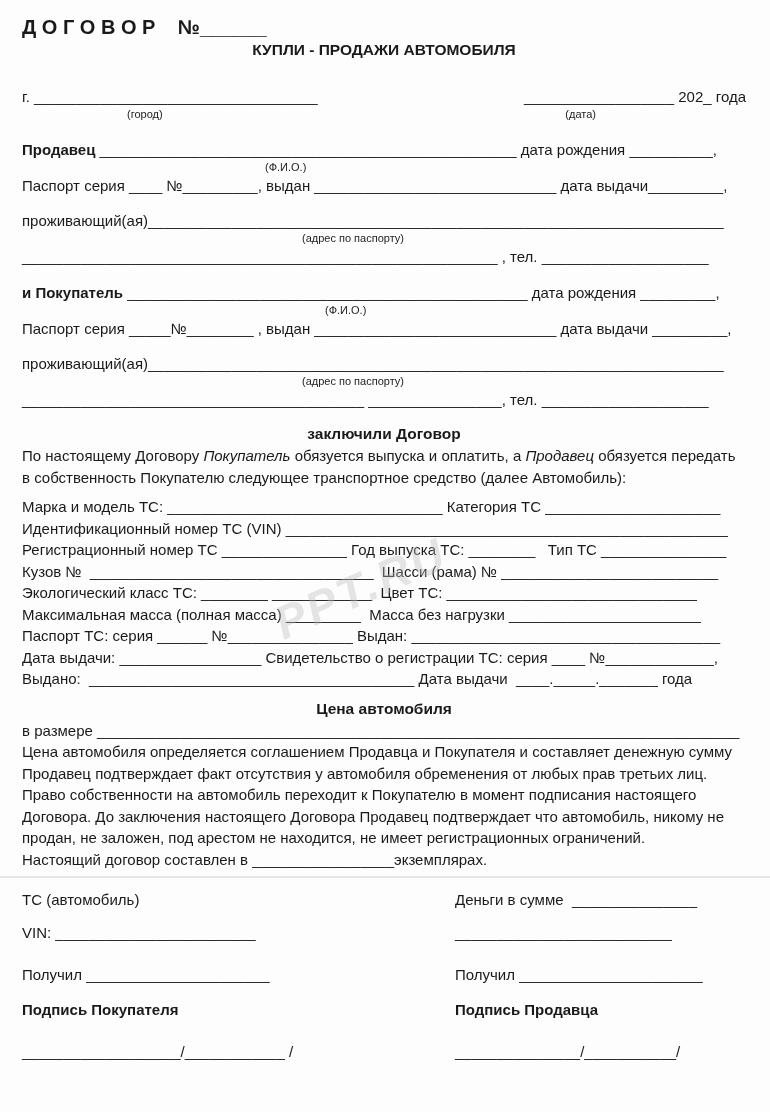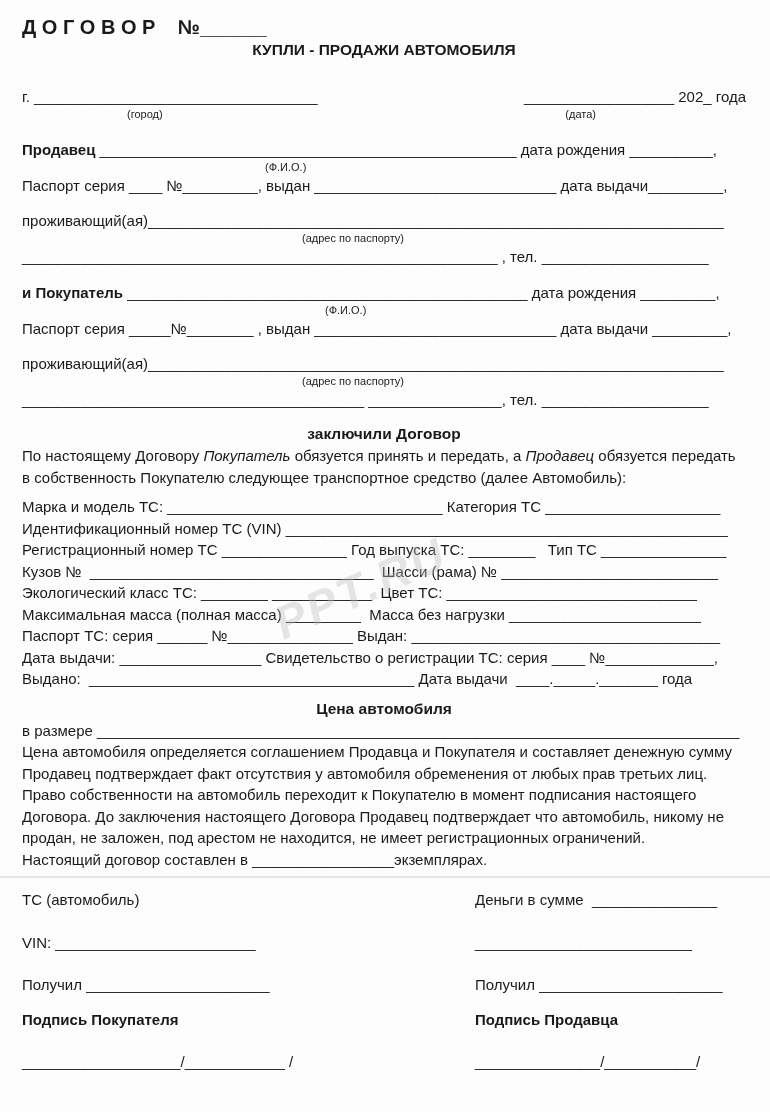--- a/index.html
+++ b/index.html
@@ -43,25 +43,25 @@
     font-weight:bold; font-size:15.5px; line-height:22px;
   }
   .para { line-height:21.5px; white-space:pre; }
   .vblock { margin-top:8px; }
   .vline { line-height:21.5px; white-space:pre; }
   .price-h2 { margin-top:8px; }
   .divider {
     margin:6px -24px 0 -22px; height:0;
     border-top:2px solid #e6e6e6;
   }
-  .cols { display:flex; margin-top:11px;gap:20px; }
+  .cols { display:flex; margin-top:11px; }
   .col-l { width:433px; }
   .col-r { flex:1; }
   .hrow  { line-height:22px; white-space:pre; }
-  .g21 { margin-top:21px; }
+  .g21 { margin-top:11px; }
   .g20 { margin-top:20px; }
   .g13 { margin-top:13px; }
   .signlab { font-weight:bold; }
   .wm {
     position:absolute; left:288px; top:596px;
     transform:rotate(-24deg); transform-origin:left bottom;
     font-size:46px; font-weight:bold; font-style:italic;
     letter-spacing:3px; color:#bdbdbd; opacity:0.38;
     pointer-events:none; white-space:pre;
   }
@@ -105,21 +105,21 @@
       </div>
     <div class="line mt1">Паспорт серия _____№________ , выдан _____________________________ дата выдачи _________,</div>
     <div class="line mt13">проживающий(ая)_____________________________________________________________________</div>
     <div class="caprow">
         <span style="margin-left:280px">(адрес по паспорту)</span>
       </div>
     <div class="line mt1">_________________________________________ ________________, тел. ____________________</div>
   </div>
 
   <div class="h2">заключили Договор</div>
-  <div class="para"><span>По настоящему Договору </span><span class="it">Покупатель</span><span> обязуется принять и передать, а </span><span class="it">Продавец</span><span> обязуется передать</span></div>
+  <div class="para"><span>По настоящему Договору </span><span class="it">Покупатель</span><span> обязуется выпуска и оплатить, а </span><span class="it">Продавец</span><span> обязуется передать</span></div>
   <div class="para">в собственность Покупателю следующее транспортное средство (далее Автомобиль):</div>
 
   <div class="vblock">
     <div class="vline">Марка и модель ТС: _________________________________ Категория ТС _____________________</div>
     <div class="vline">Идентификационный номер ТС (VIN) _____________________________________________________</div>
     <div class="vline">Регистрационный номер ТС _______________ Год выпуска ТС: ________   Тип ТС _______________</div>
     <div class="vline">Кузов №  __________________________________  Шасси (рама) № __________________________</div>
     <div class="vline">Экологический класс ТС: ________ ____________  Цвет ТС: ______________________________</div>
     <div class="vline">Максимальная масса (полная масса) _________  Масса без нагрузки _______________________</div>
     <div class="vline">Паспорт ТС: серия ______ №_______________ Выдан: _____________________________________</div>

